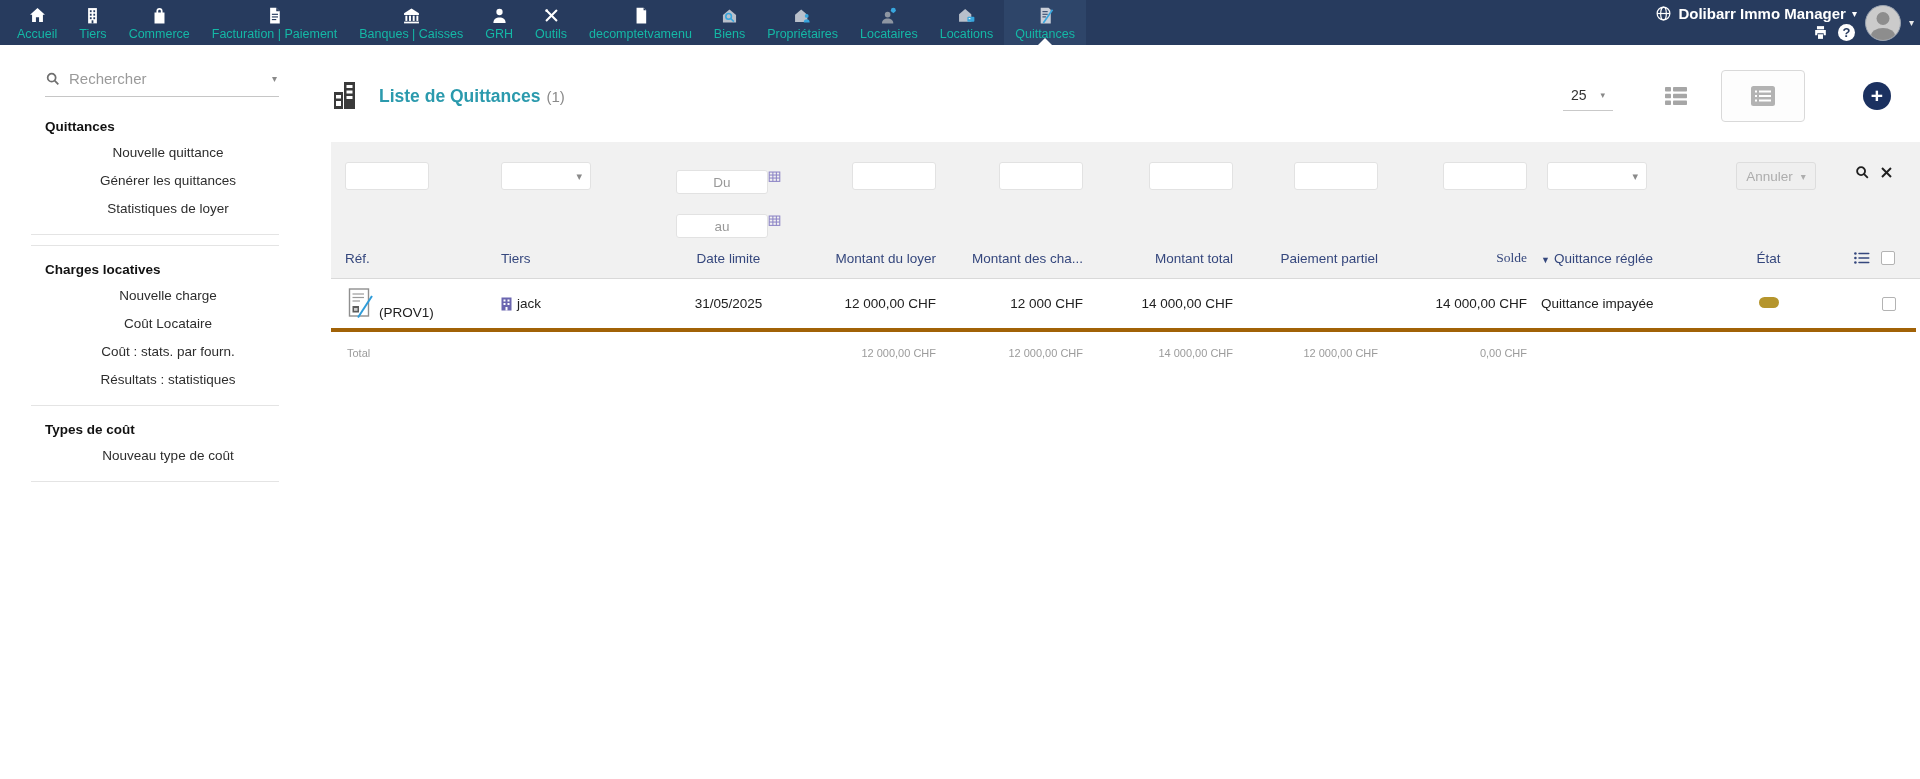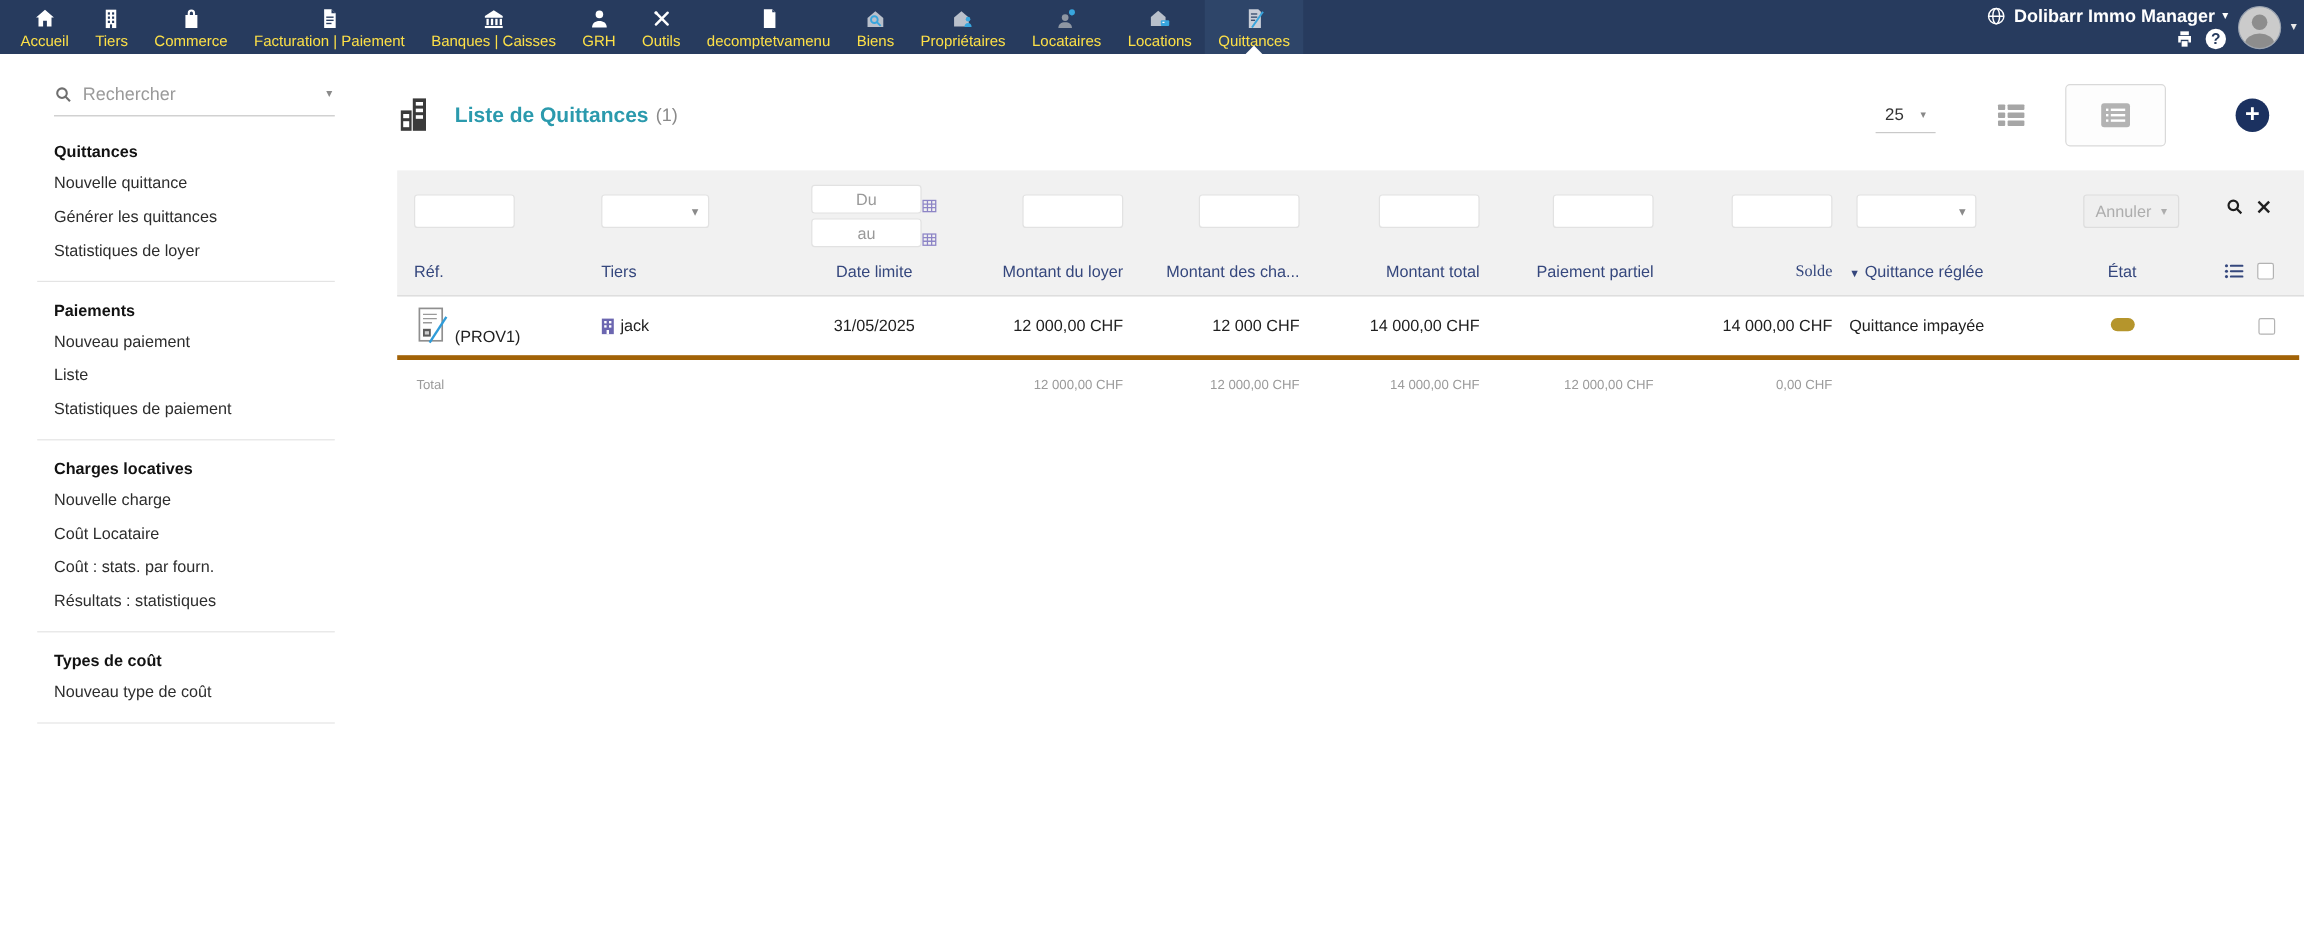--- a/index.html
+++ b/index.html
@@ -3,21 +3,21 @@
 <meta charset="utf-8">
 <style>
   * { box-sizing:border-box; margin:0; padding:0; }
   html,body { width:1920px; height:779px; overflow:hidden; background:#fff;
               font-family:"Liberation Sans","DejaVu Sans",sans-serif; }
 
   
   .topnav { height:45px; background:#273b5e; display:flex; align-items:stretch; position:relative; }
   .nav-tabs { display:flex; align-items:stretch; padding-left:6px; }
   .nav-tab { position:relative; display:flex; flex-direction:column; align-items:center;
-             justify-content:flex-end; gap:1px; padding:4px 11px 4px; color:#fde047;
+             justify-content:flex-end; gap:1px; padding:4px 11px 4px; color:#14b8a6;
              font-size:12.5px; cursor:pointer; white-space:nowrap; }
   .nav-tab .tab-icon { height:21px; display:flex; align-items:center; }
   .nav-tab.active { background:#2e4569; }
   .nav-tab.active::after { content:""; position:absolute; bottom:0; left:50%;
              transform:translateX(-50%); width:0; height:0;
              border-left:7px solid transparent; border-right:7px solid transparent;
              border-bottom:7px solid #fff; }
   .nav-right { position:absolute; right:6px; top:0; height:45px; display:flex;
                align-items:center; gap:8px; color:#fff; }
   .nav-right-text { display:flex; flex-direction:column; align-items:flex-end; }
@@ -41,21 +41,21 @@
 
   
   .search-row { display:flex; align-items:center; margin:0 12px 6px 14px; padding-bottom:9px;
                 border-bottom:1px solid #c6c6c6; }
   .search-row input { border:none; outline:none; flex:1; font-size:15px; color:#555;
                 font-family:inherit; margin-left:8px; background:transparent; }
   .search-row input::placeholder { color:#9a9a9a; }
   .search-chevron { color:#8a8a8a; font-size:10px; padding-right:2px; }
   .menu-section { padding:16px 0 2px 14px; }
   .menu-title { font-size:13.5px; font-weight:bold; color:#121212; margin-bottom:4px; cursor:pointer; }
-  .menu-item { font-size:13.5px; color:#2d2d2d; padding:6.5px 0; cursor:pointer; }
+  .menu-item { font-size:13.5px; color:#2d2d2d; padding:6.5px 0; cursor:pointer;text-align:center; }
   .menu-divider { border-top:1px solid #e4e4e4; margin:10px 12px 0 0; }
 
   
   .main-header { display:flex; align-items:center; width:1585px; height:52px; }
   .title-group { display:flex; align-items:center; gap:18px; }
   .page-title { font-size:17.5px; color:#2b9aad; font-weight:bold; }
   .page-count { font-size:15px; color:#8a8a8a; margin-left:-12px; }
   .header-controls { margin-left:auto; display:flex; align-items:center; }
   .page-size { display:flex; align-items:center; gap:14px; padding:6px 8px 7px;
                border-bottom:1px solid #c9c9c9; font-size:14px; color:#333;
@@ -85,21 +85,21 @@
   .ac { text-align:center; }
 
   .f-input { height:28px; background:#fff; border:1px solid #e2e2e2; border-radius:3px;
              width:84px; outline:none; font-family:inherit; font-size:13px; padding:0 6px;
              margin-top:8px; }
   .f-input.end { justify-self:end; }
   .f-select { height:28px; background:#fff; border:1px solid #e2e2e2; border-radius:3px;
               width:90px; margin-top:8px; display:flex; align-items:center; justify-content:flex-end;
               padding:0 8px; color:#8a8a8a; font-size:11px; cursor:pointer; }
   .date-stack { justify-self:center; display:flex; flex-direction:column; gap:4px; }
-  .date-line { display:flex; align-items:flex-end; gap:0; }
+  .date-line { display:flex; align-items:flex-start; gap:0;margin-top:16px; }
   .date-input { width:92px; height:24px; background:#fff; border:1px solid #e2e2e2;
                 border-radius:3px; text-align:center; font-size:13.5px; color:#888;
                 outline:none; font-family:inherit; }
   .date-input::placeholder { color:#999; }
   .cancel-select { justify-self:end; margin-right:30px; margin-top:8px; height:28px; width:80px;
                    background:#efefef; border:1px solid #ddd; border-radius:3px; display:flex;
                    align-items:center; justify-content:center; gap:8px; color:#adadad;
                    font-size:13.5px; cursor:pointer; }
   .cancel-select .chev { font-size:10px; }
   .filter-actions { display:flex; align-items:center; gap:9px; padding-left:8px; margin-top:10px; }
@@ -324,26 +324,20 @@
     </div>
 
     <div class="menu-section">
       <div class="menu-title">Quittances</div>
       <div class="menu-item">Nouvelle quittance</div>
       <div class="menu-item">Générer les quittances</div>
       <div class="menu-item">Statistiques de loyer</div>
     </div>
     <div class="menu-divider"></div>
 
-    <div class="menu-section">
-      <div class="menu-title">Paiements</div>
-      <div class="menu-item">Nouveau paiement</div>
-      <div class="menu-item">Liste</div>
-      <div class="menu-item">Statistiques de paiement</div>
-    </div>
     <div class="menu-divider"></div>
 
     <div class="menu-section">
       <div class="menu-title">Charges locatives</div>
       <div class="menu-item">Nouvelle charge</div>
       <div class="menu-item">Coût Locataire</div>
       <div class="menu-item">Coût : stats. par fourn.</div>
       <div class="menu-item">Résultats : statistiques</div>
     </div>
     <div class="menu-divider"></div>

